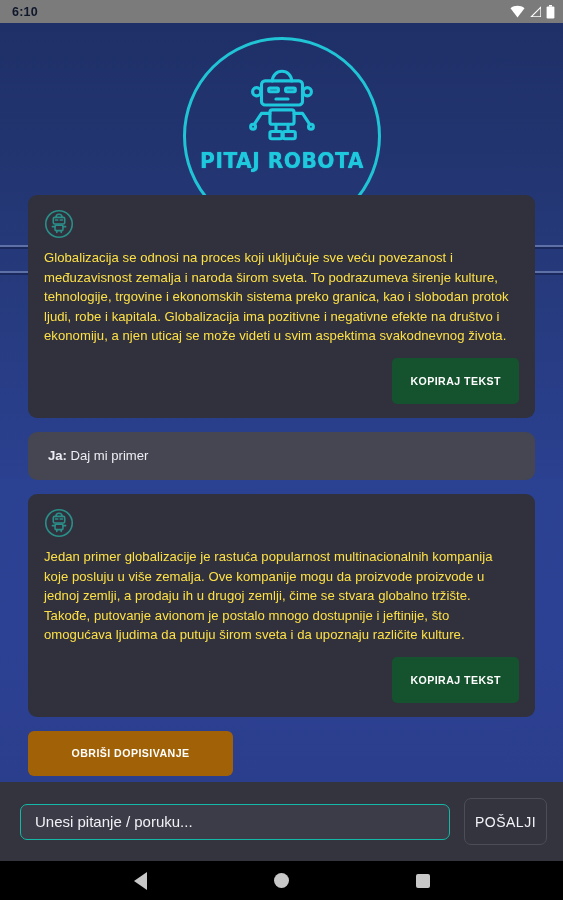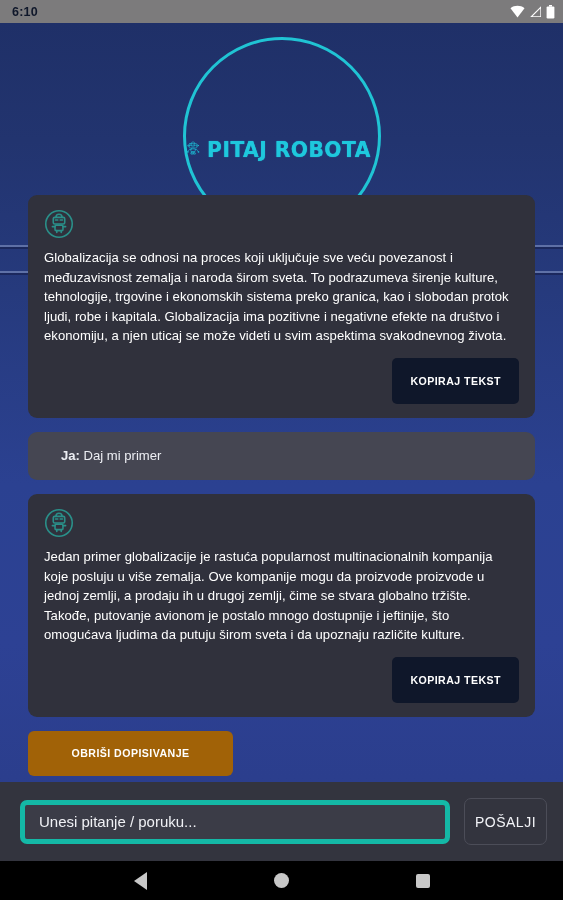--- a/index.html
+++ b/index.html
@@ -63,21 +63,21 @@
     height: 172px;
     display: flex; align-items: flex-end; justify-content: center;
     position: relative;
   }
   .logo {
     position: absolute;
     top: 14px; left: 50%; transform: translateX(-50%);
     width: 198px; height: 198px;
     border: 3px solid #20c4d4;
     border-radius: 50%;
-    display: flex; flex-direction: row;
+    display: flex; flex-direction: column;
     align-items: center; justify-content: flex-start;
     padding-top: 24px;
   }
   .logo .robot { width: 78px; height: 82px; display:block; }
   .logo .brand {
     margin-top: 2px;
     color: #1ec8dd;
     font-family: "DejaVu Sans", sans-serif;
     font-size: 22px; font-weight: bold;
     letter-spacing: .5px;
@@ -91,44 +91,44 @@
 
   .bot-card {
     background: #30313c;
     border-radius: 9px;
     padding: 14px 16px 14px 16px;
     margin-bottom: 14px;
     position: relative;
   }
   .bot-avatar { width: 30px; height: 30px; display:block; margin-bottom: 9px; }
   .bot-text {
-    color: #ffffff;
+    color: #fde047;
     font-size: 13.1px;
     line-height: 19.6px;
     letter-spacing: .05px;
   }
   .copy-row { display: flex; justify-content: flex-end; margin-top: 12px; }
   .btn-copy {
-    background: #0f172a;
+    background: #14532d;
     color: #ffffff;
     border: none; outline: none;
     border-radius: 5px;
     padding: 0 18px;
     height: 46px;
     font-size: 10.6px; font-weight: bold;
     letter-spacing: .45px;
     cursor: pointer;
     display: flex; align-items: center; justify-content: center;
     min-width: 106px;
   }
 
   .me-card {
     background: #454652;
     border-radius: 9px;
-    padding: 15px 33px;
+    padding: 15px 20px;
     margin-bottom: 14px;
     color: #eceef3;
     font-size: 13.1px;
     line-height: 18px;
   }
   .me-card b { font-weight: bold; }
 
   .clear-row { margin-top: 11px; padding-bottom: 16px; }
   .btn-clear {
     background: #a16207;
@@ -145,23 +145,23 @@
     position: relative; z-index: 3;
     flex: none;
     height: 79px;
     background: #33343e;
     display: flex; align-items: center;
     padding: 0 16px 0 20px;
     gap: 14px;
   }
   .msg-input {
     flex: 1 1 auto;
-    height: 44px;
+    height: 36px;
     background: #3b3c47;
-    border: 5px solid #14b8a6;
+    border: 1px solid #14b8a6;
     border-radius: 7px;
     color: #f0f1f5;
     font-family: "Liberation Sans", sans-serif;
     font-size: 15px;
     padding: 0 14px;
     outline: none;
   }
   .msg-input::placeholder { color: #f0f1f5; opacity: 1; }
   .btn-send {
     flex: none;

